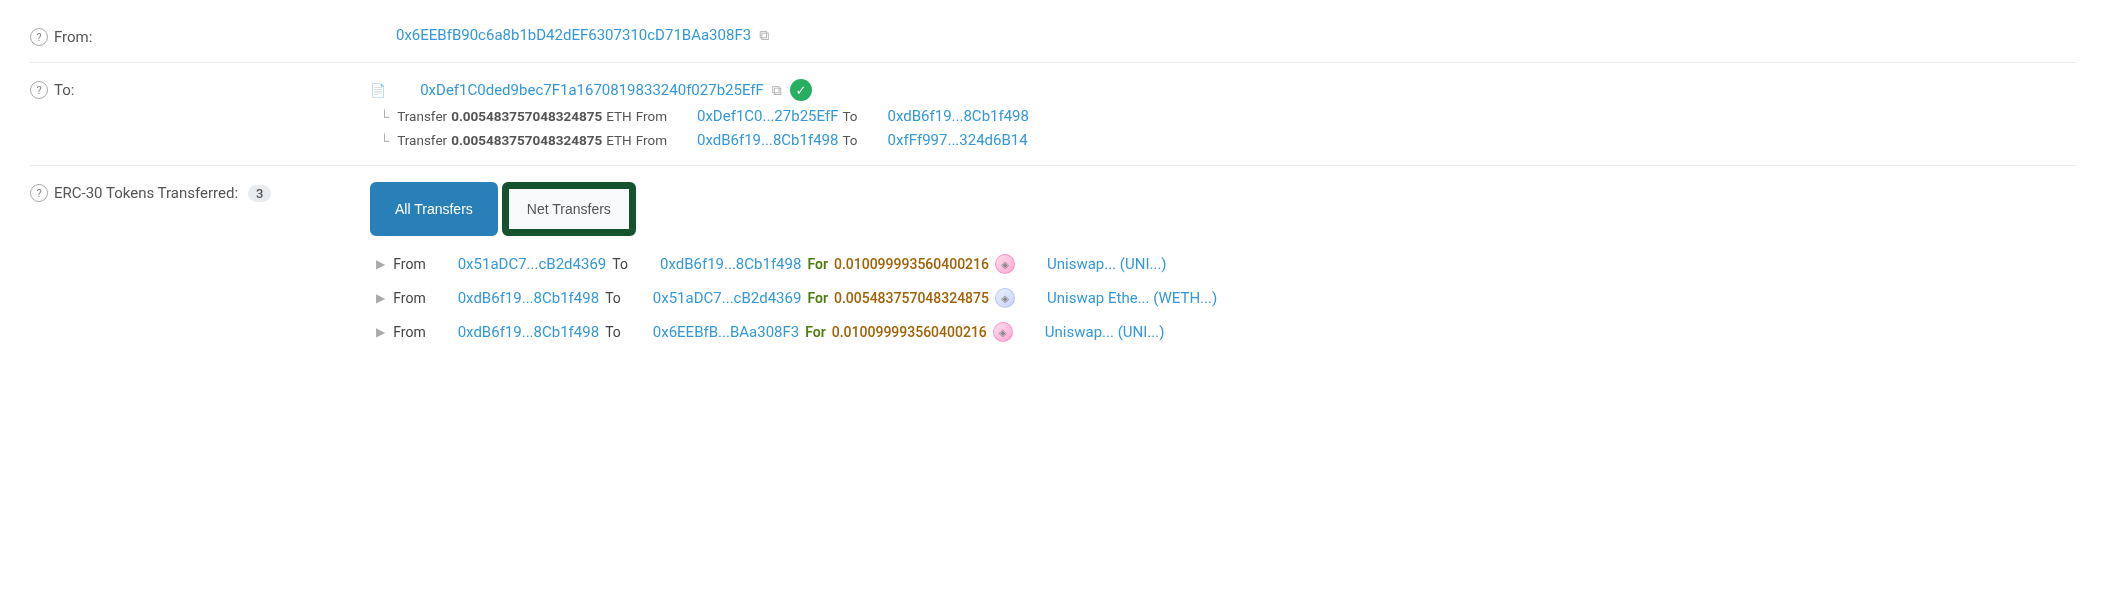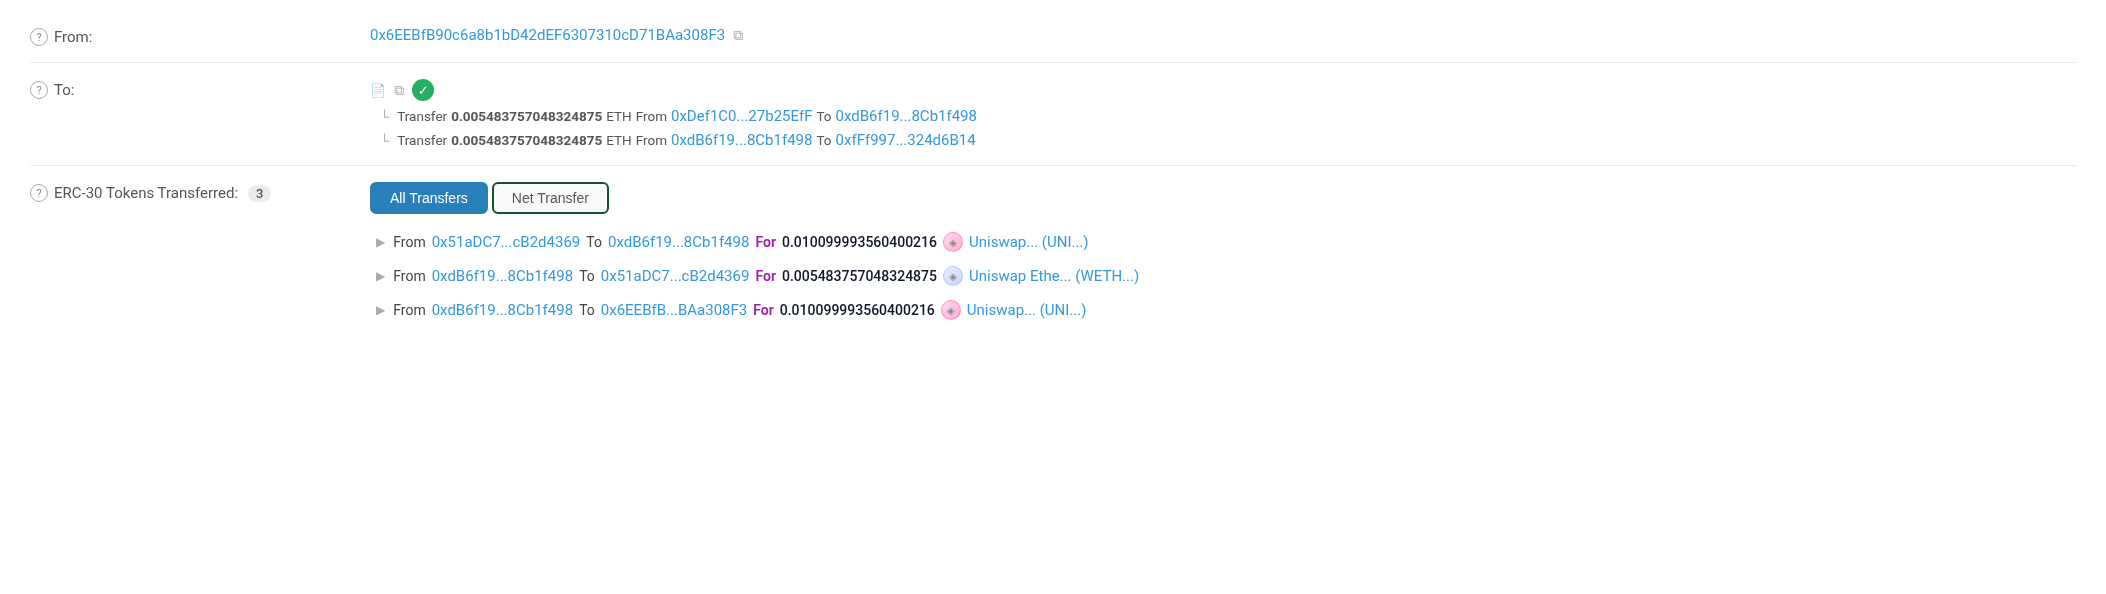--- a/index.html
+++ b/index.html
@@ -62,20 +62,21 @@
     .content-col {
       flex: 1;
       display: flex;
       flex-direction: column;
       gap: 6px;
     }
     .address-link {
       color: #3498db;
       text-decoration: none;
       font-size: 15px;
+      margin-left: 26px;
     }
     .address-row {
       display: flex;
       align-items: center;
       gap: 8px;
     }
     .copy-icon {
       color: #aaa;
       cursor: pointer;
       font-size: 14px;
@@ -107,23 +108,23 @@
       color: #aaa;
       margin-right: 4px;
       font-size: 13px;
     }
     .tab-group {
       display: flex;
       gap: 4px;
       margin-bottom: 8px;
     }
     .tab-btn {
-      padding: 6px 18px;
+      padding: 12px 18px;
       border-radius: 6px;
-      border: 2px solid #14532d;
+      border: 7px solid #14532d;
       font-size: 14px;
       cursor: pointer;
       background: #f8f9fa;
       color: #555;
     }
     .tab-btn.active {
       background: #2980b9;
       color: #fff;
       border-color: #2980b9;
     }
@@ -157,25 +158,25 @@
     .uniswap-icon {
       background: linear-gradient(135deg, #ff007a22, #ff007a55);
       border-color: #ff007a44;
     }
     .weth-icon {
       background: linear-gradient(135deg, #627eea22, #627eea55);
       border-color: #627eea44;
     }
     .for-text {
       font-weight: 600;
-      color: #a21caf;
+      color: #4d7c0f;
     }
     .amount-text {
       font-weight: 500;
-      color: #0f172a;
+      color: #a16207;
       text-align: center;
     }
   </style>
 </head>
 <body>
 
 <div class="container">
 
   <div class="row">
     <div class="label-col">
@@ -191,20 +192,21 @@
   </div>
 
   <div class="row">
     <div class="label-col">
       <span class="help-icon">?</span>
       <span>To:</span>
     </div>
     <div class="content-col">
       <div class="address-row">
         <span class="contract-icon">📄</span>
+        <a class="address-link" href="#">0xDef1C0ded9bec7F1a1670819833240f027b25EfF</a>
         <span class="copy-icon">⧉</span>
         <span class="verified-icon">✓</span>
       </div>
       <div class="transfer-line">
         <span class="corner-arrow">└</span>
         <span>Transfer</span>
         <strong>0.005483757048324875</strong>
         <span>ETH</span>
         <span>From</span>
         <a class="address-link" href="#">0xDef1C0...27b25EfF</a>
@@ -226,21 +228,21 @@
 
   <div class="row">
     <div class="label-col">
       <span class="help-icon">?</span>
       <span>ERC-30 Tokens Transferred:</span>
       <span class="badge">3</span>
     </div>
     <div class="content-col">
       <div class="tab-group">
         <button class="tab-btn active">All Transfers</button>
-        <button class="tab-btn">Net Transfer</button>
+        <button class="tab-btn">Net Transfers</button>
       </div>
 
       <div class="transfer-item">
         <span class="transfer-arrow">▶</span>
         <span>From</span>
         <a class="address-link" href="#">0x51aDC7...cB2d4369</a>
         <span>To</span>
         <a class="address-link" href="#">0xdB6f19...8Cb1f498</a>
         <span class="for-text">For</span>
         <span class="amount-text">0.010099993560400216</span>

